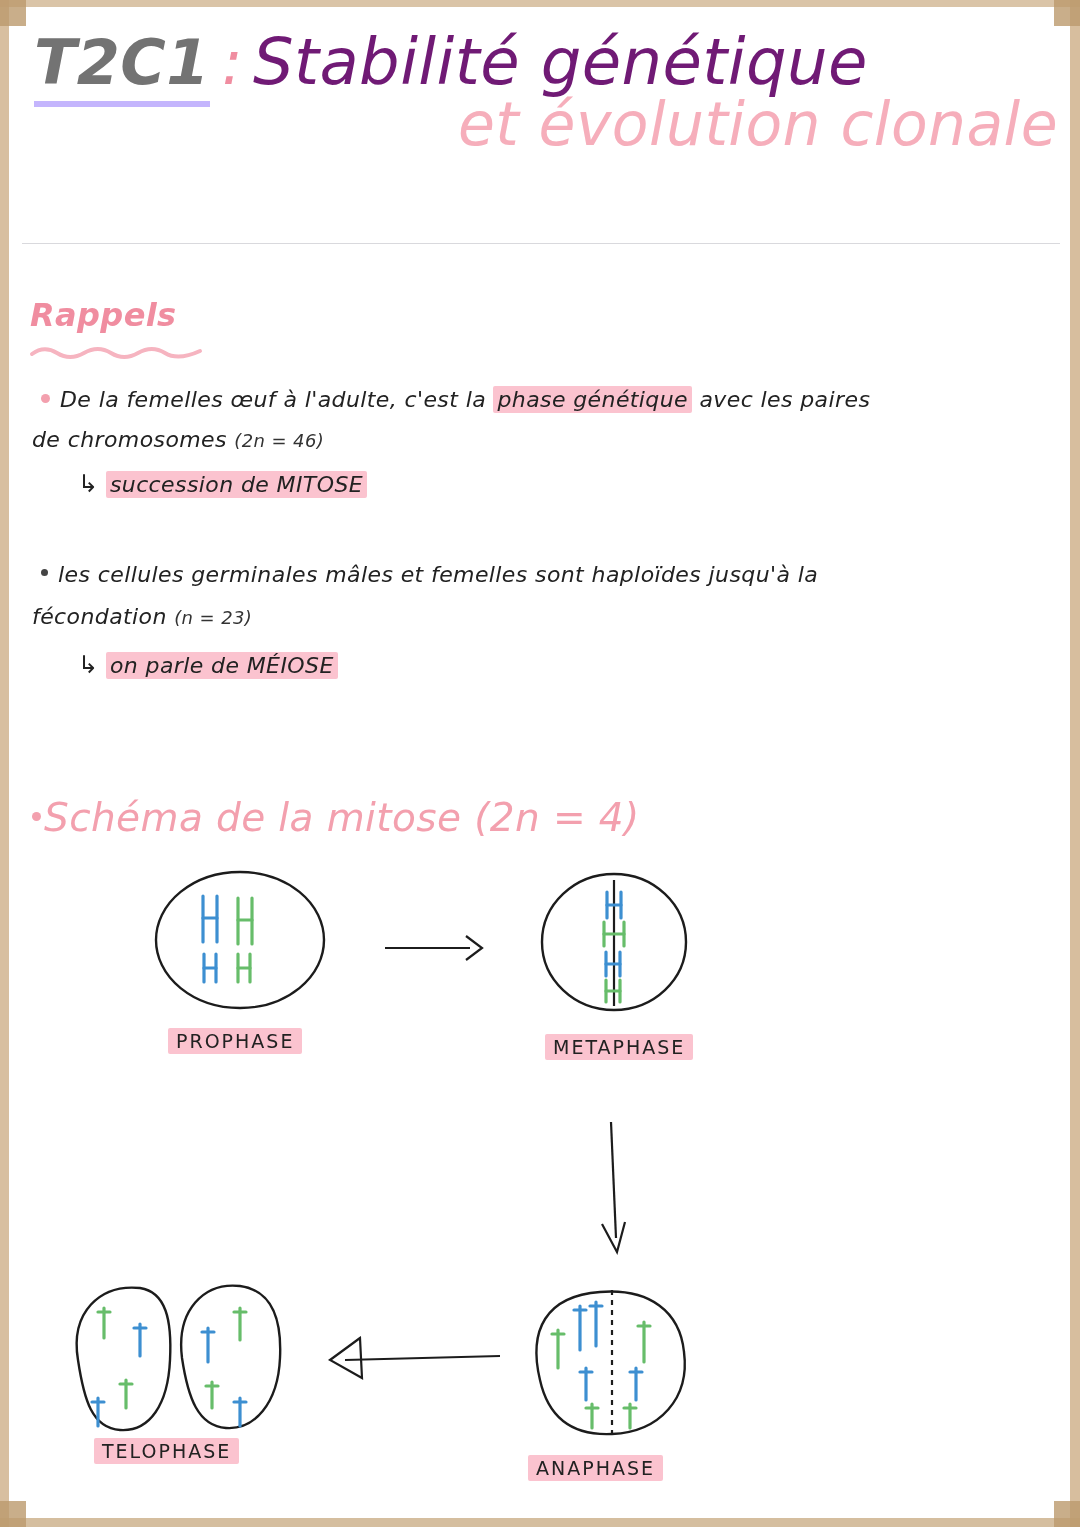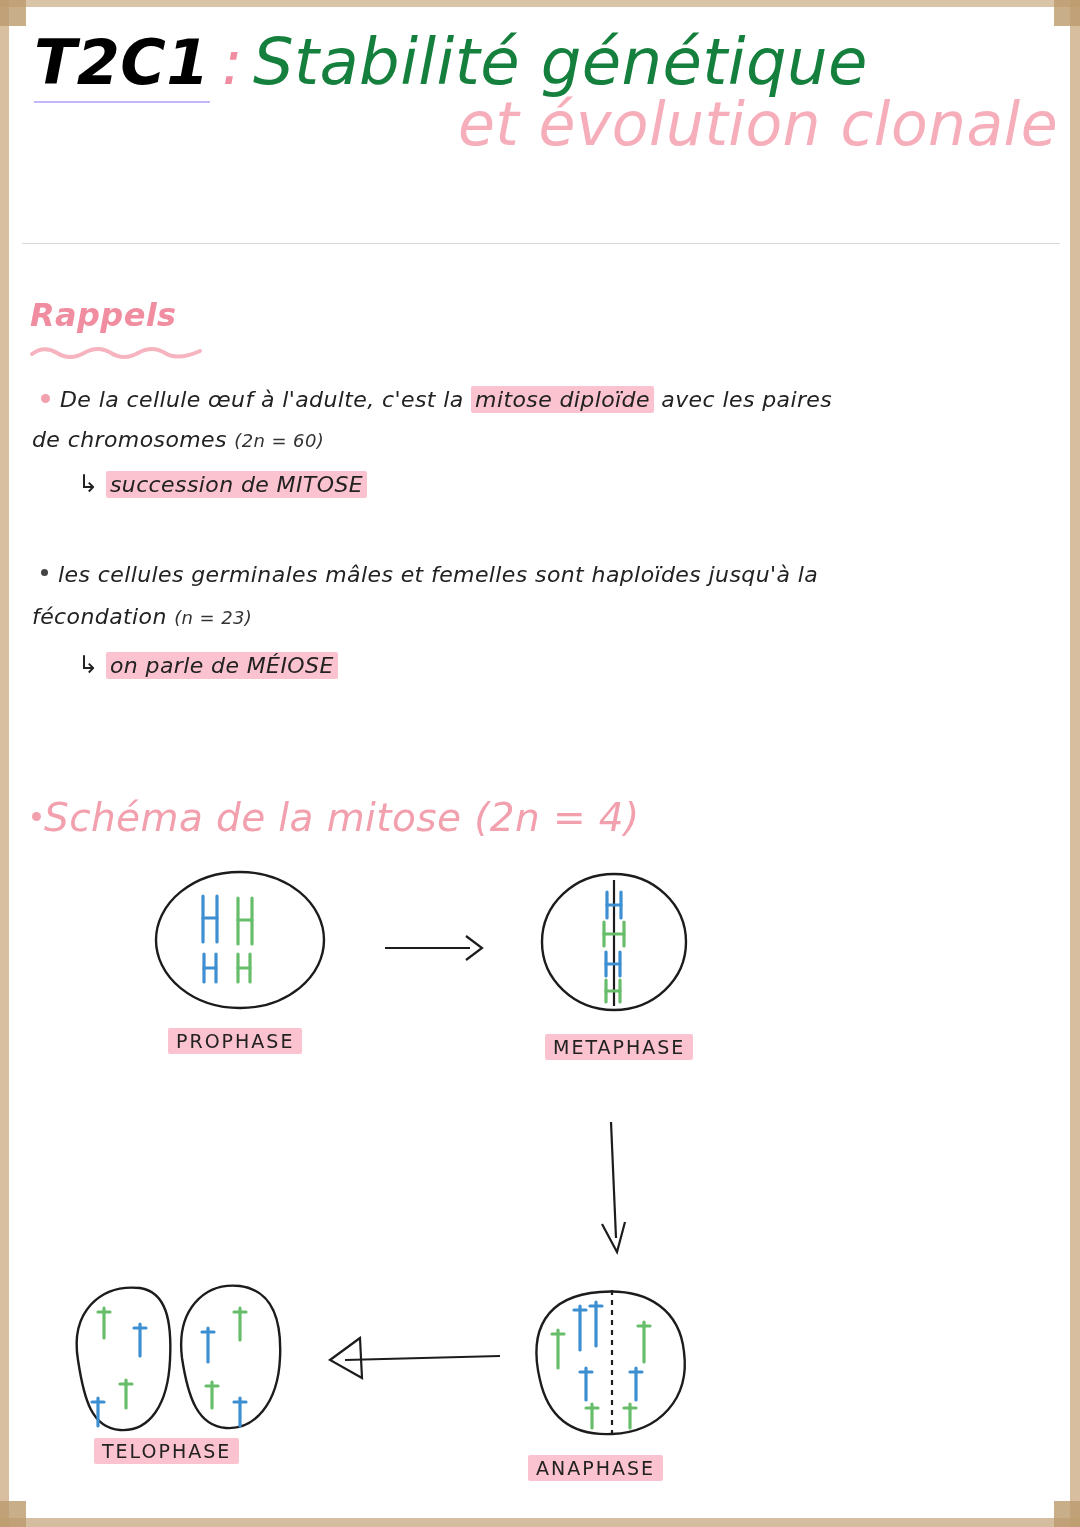--- a/index.html
+++ b/index.html
@@ -54,30 +54,30 @@
     left: 34px;
     top: 28px;
     width: 1030px;
   }
   .title-line1 {
     font-size: 62px;
     line-height: 68px;
     white-space: nowrap;
   }
   .title-code {
-    color: #000000;
+    color: #737373;
     font-weight: 700;
     font-style: italic;
-    border-bottom: 2px solid #c4b5fd;
+    border-bottom: 6px solid #c4b5fd;
     padding-bottom: 2px;
     margin-right: 6px;
   }
   .title-colon { color:#f08da0; font-style: italic; margin: 0 10px 0 6px; }
   .title-main {
-    color: #15803d;
+    color: #701a75;
     font-size: 64px;
   }
   .title-line2 {
     text-align: right;
     font-size: 60px;
     line-height: 66px;
     color: #f6aebb;
     font-style: italic;
     margin-top: -6px;
     padding-right: 6px;
@@ -195,27 +195,27 @@
 
   <div class="rule"></div>
 
   <div class="rappels hand">Rappels</div>
   <svg class="squiggle" viewBox="0 0 180 14">
     <path d="M2 9 Q14 0 27 8 T54 8 T81 8 T108 8 T135 8 T170 6" stroke="#f6b4c0" stroke-width="4" fill="none" stroke-linecap="round"></path>
   </svg>
 
   <div class="bullet-dot" style="left:41px; top:394px;"></div>
   <div class="para hand" style="left:60px; top:378px;">
-    <span>De la cellule œuf à l'adulte, c'est la</span>
-    <span class="hl">mitose diploïde</span>
+    <span>De la femelles œuf à l'adulte, c'est la</span>
+    <span class="hl">phase génétique</span>
     <span>avec les paires</span>
   </div>
   <div class="para hand" style="left:32px; top:418px;">
     <span>de chromosomes</span>
-    <span class="small">(2n = 60)</span>
+    <span class="small">(2n = 46)</span>
   </div>
   <div class="para hand" style="left:78px; top:462px;">
     <span class="arrow-hook" style="position:relative; left:0; top:0;">↳</span>
     <span class="hl">succession de MITOSE</span>
   </div>
 
   <div class="bullet-dot" style="left:41px; top:569px; background:#444; width:7px; height:7px;"></div>
   <div class="para hand" style="left:58px; top:553px;">
     <span>les cellules germinales mâles et femelles sont haploïdes jusqu'à la</span>
   </div>

